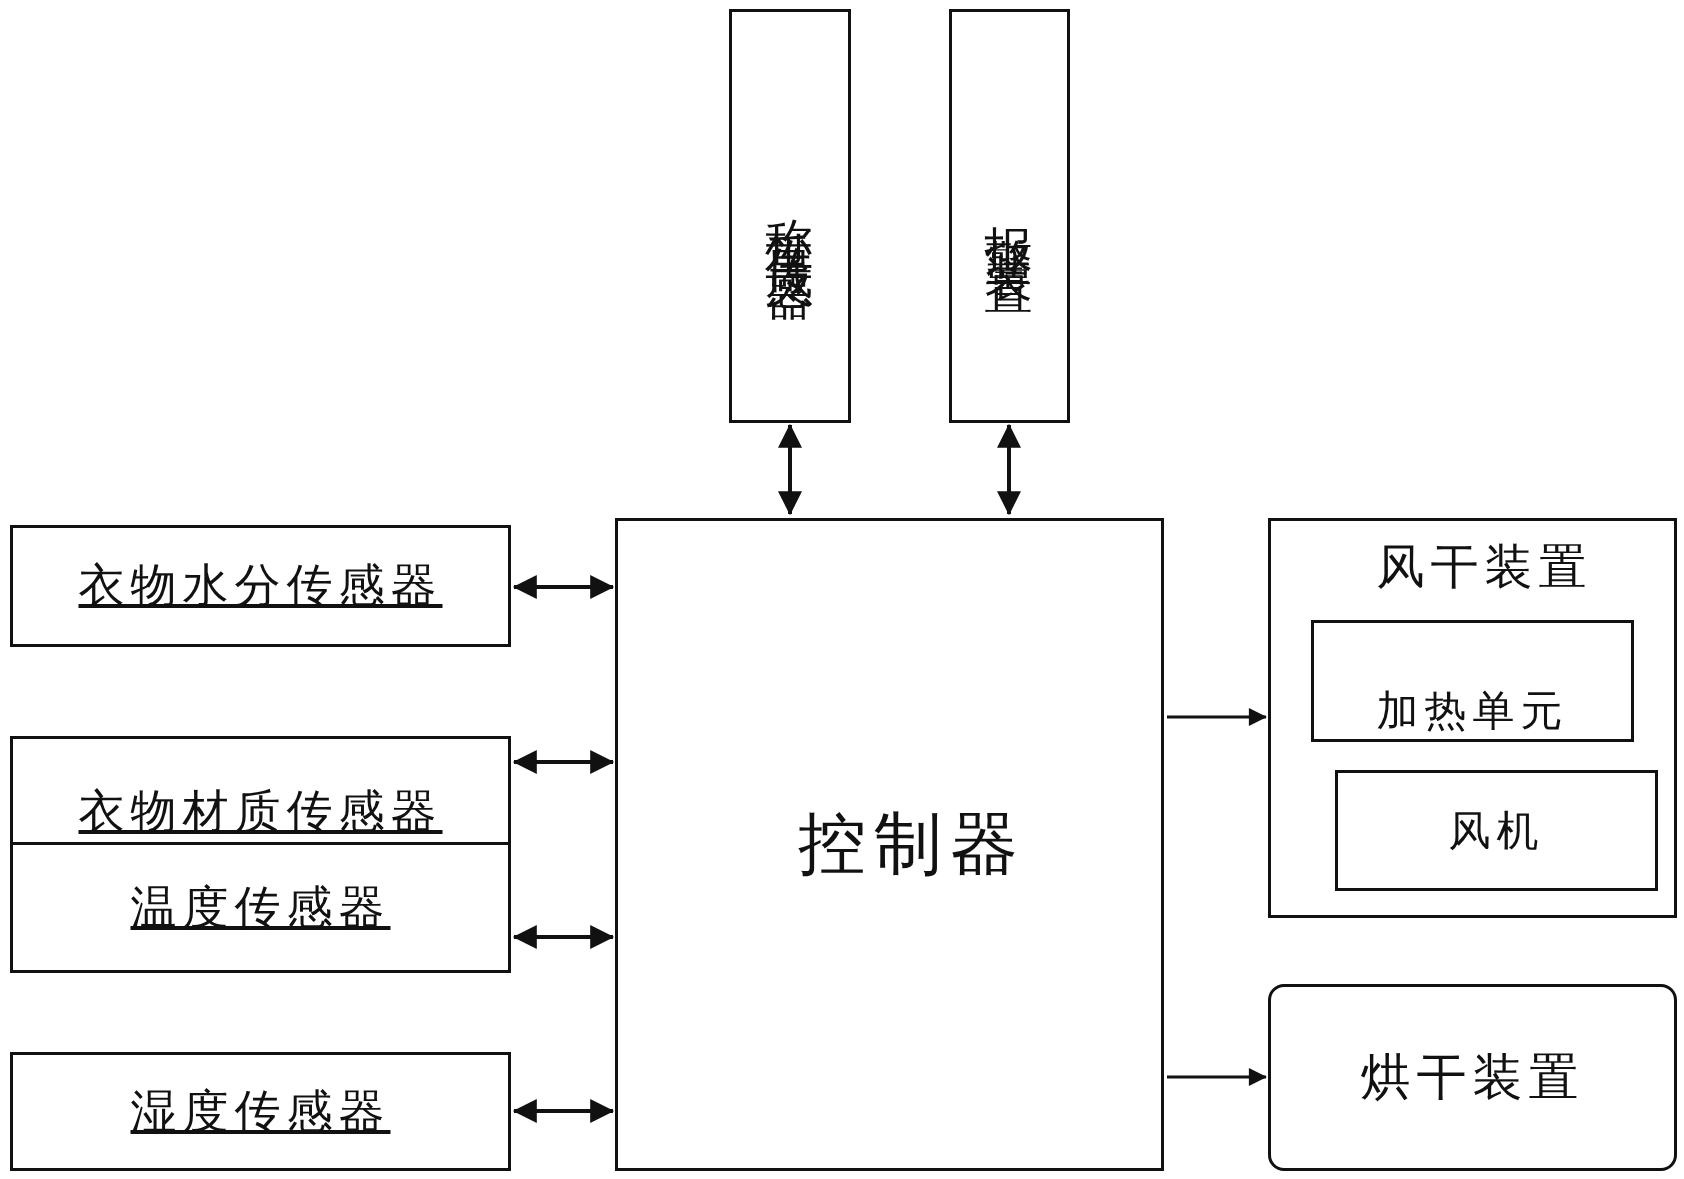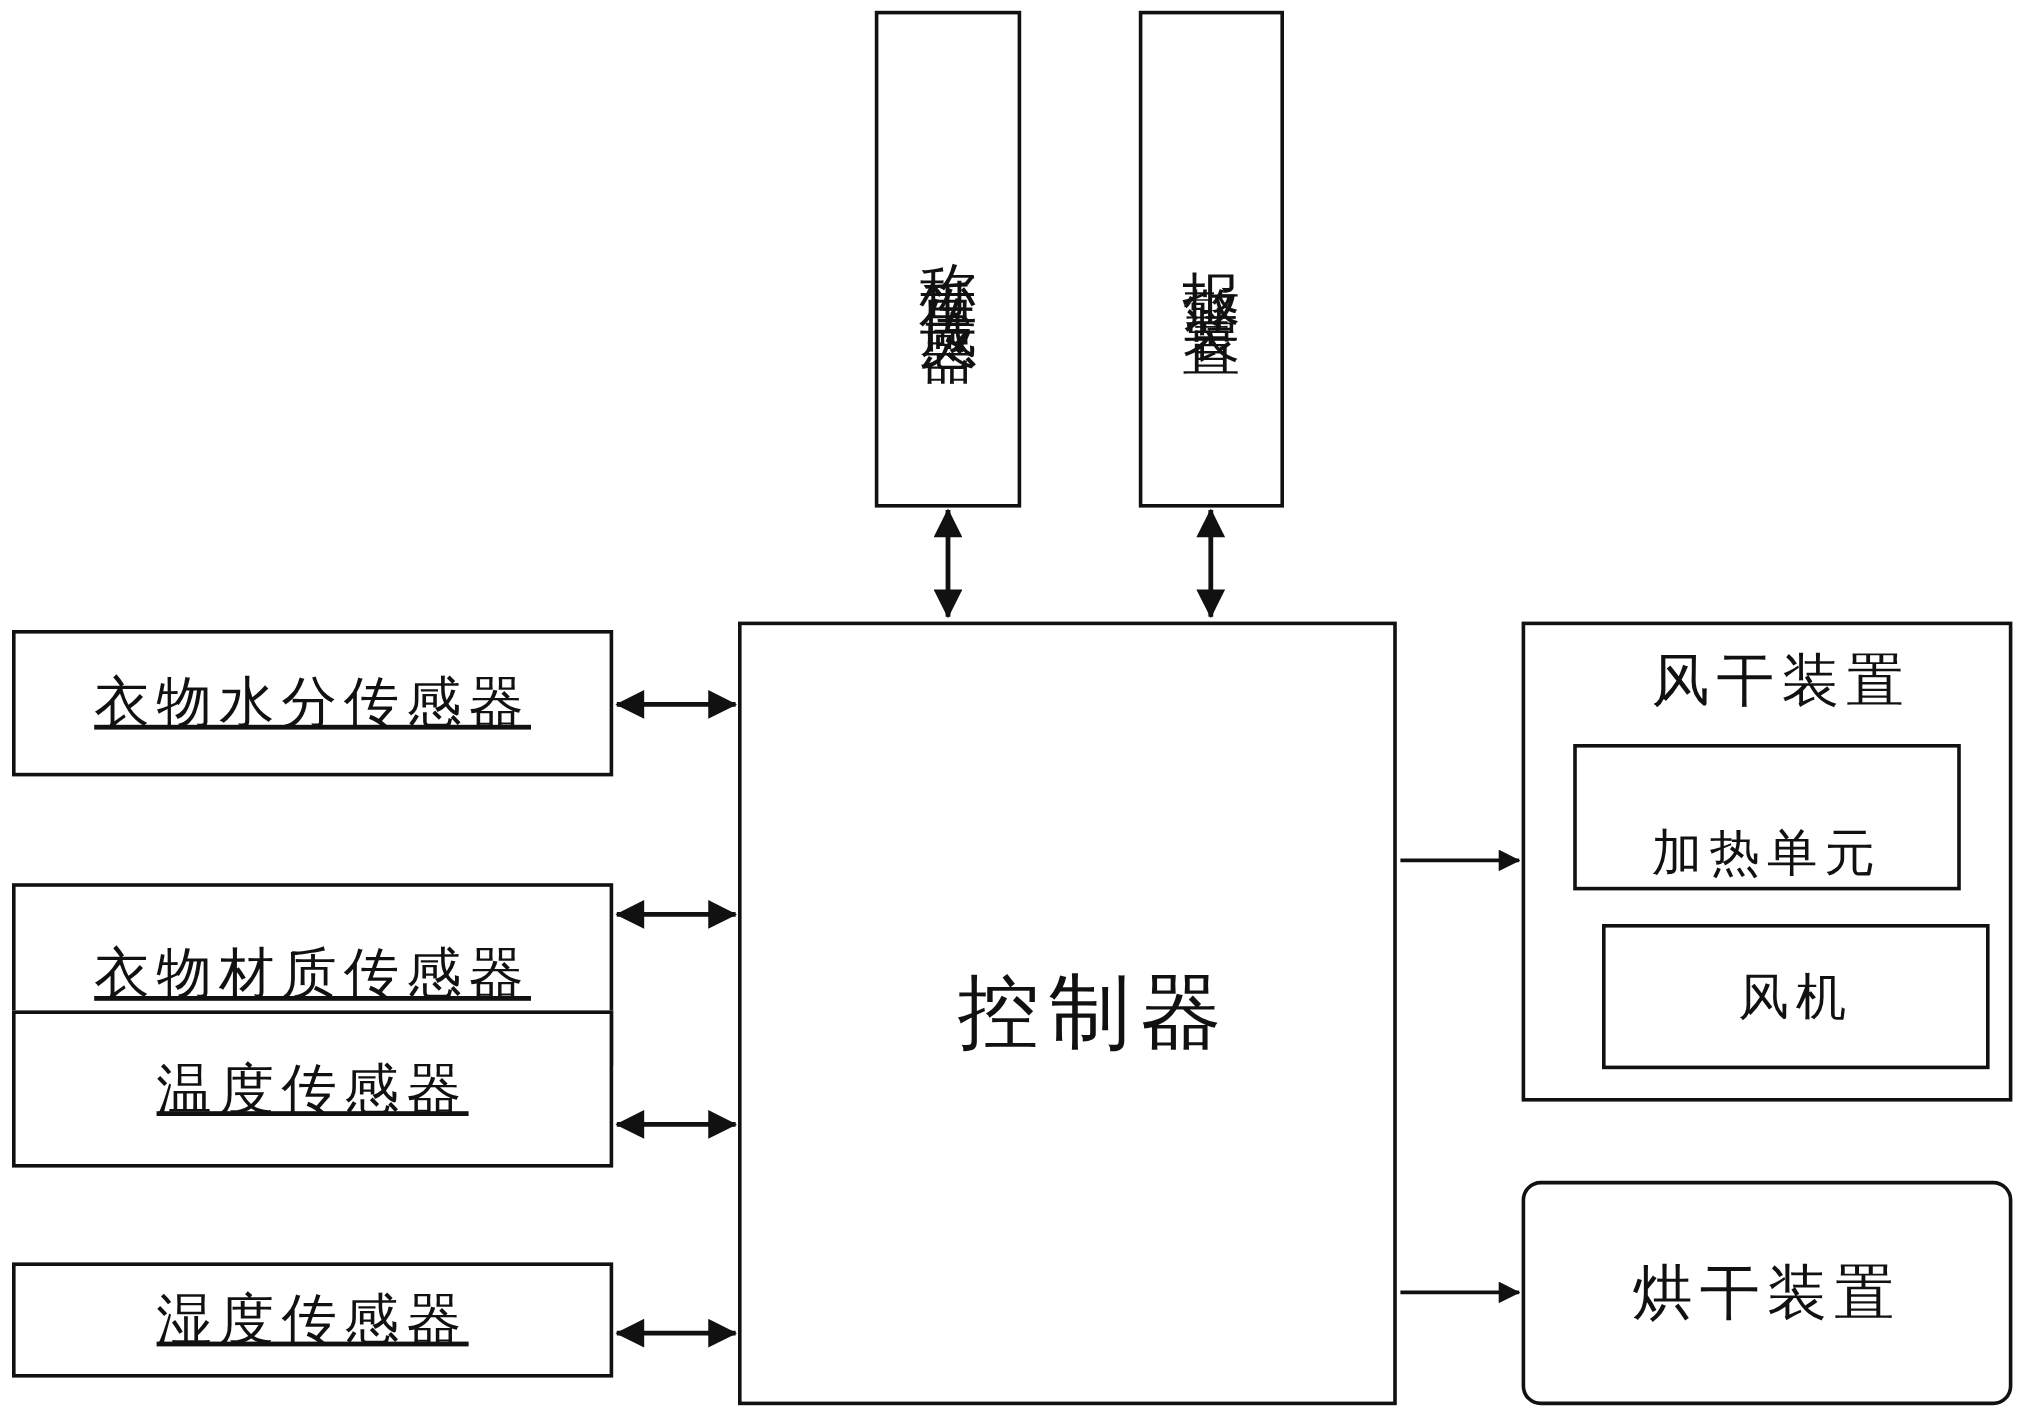--- a/index.html
+++ b/index.html
@@ -26,21 +26,21 @@
 
 <div class="box" style="left:10px; top:525px; width:501px; height:122px;">
   <span class="label side">衣物水分传感器</span>
 </div>
 <div class="box" style="left:10px; top:736px; width:501px; height:152px;">
   <span class="label side">衣物材质传感器</span>
 </div>
 <div class="box" style="left:10px; top:842px; width:501px; height:131px;">
   <span class="label side">温度传感器</span>
 </div>
-<div class="box" style="left:10px; top:1052px; width:501px; height:96px;">
+<div class="box" style="left:10px; top:1052px; width:501px; height:119px;">
   <span class="label side">湿度传感器</span>
 </div>
 
 <div class="box" style="left:615px; top:518px; width:549px; height:653px;padding-left:45px;">
   <span class="label big">控制器</span>
 </div>
 
 <div class="box" style="left:1268px; top:518px; width:409px; height:400px; display:block;">
   <div class="label" style="position:absolute; left:0; right:0; top:14px; text-align:center; font-size:48px;padding-left:24px;">风干装置</div>
 </div>

